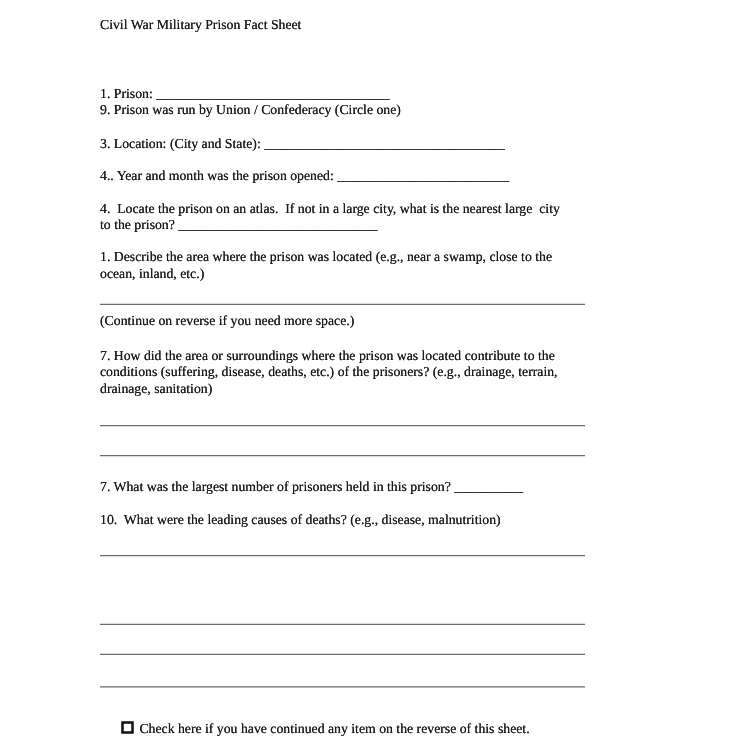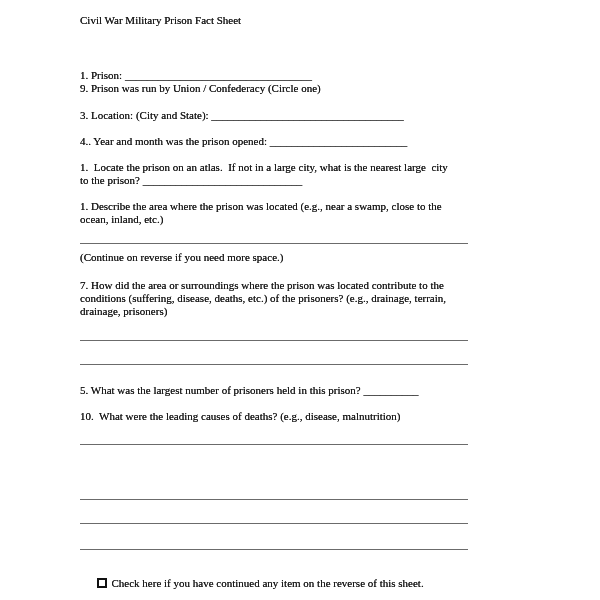--- a/index.html
+++ b/index.html
@@ -57,37 +57,37 @@
 
     <div class="line" style="top:14px">Civil War Military Prison Fact Sheet</div>
 
     <div class="line" style="top:69px">1. Prison: __________________________________</div>
     <div class="line" style="top:82px">9. Prison was run by Union / Confederacy (Circle one)</div>
 
     <div class="line" style="top:109px">3. Location: (City and State): ___________________________________</div>
 
     <div class="line" style="top:135px">4.. Year and month was the prison opened: _________________________</div>
 
-    <div class="line" style="top:161px">1.  Locate the prison on an atlas.  If not in a large city, what is the nearest large  city</div>
+    <div class="line" style="top:161px">4.  Locate the prison on an atlas.  If not in a large city, what is the nearest large  city</div>
     <div class="line" style="top:174px">to the prison? _____________________________</div>
 
     <div class="line" style="top:200px">1. Describe the area where the prison was located (e.g., near a swamp, close to the</div>
     <div class="line" style="top:213px">ocean, inland, etc.)</div>
 
     <div class="rule" style="top:243px"></div>
     <div class="line" style="top:251px">(Continue on reverse if you need more space.)</div>
 
     <div class="line" style="top:279px">7. How did the area or surroundings where the prison was located contribute to the</div>
     <div class="line" style="top:292px">conditions (suffering, disease, deaths, etc.) of the prisoners? (e.g., drainage, terrain,</div>
-    <div class="line" style="top:305px">drainage, prisoners)</div>
+    <div class="line" style="top:305px">drainage, sanitation)</div>
 
     <div class="rule" style="top:340px"></div>
     <div class="rule" style="top:364px"></div>
 
-    <div class="line" style="top:384px">5. What was the largest number of prisoners held in this prison? __________</div>
+    <div class="line" style="top:384px">7. What was the largest number of prisoners held in this prison? __________</div>
     <div class="line" style="top:410px">10.  What were the leading causes of deaths? (e.g., disease, malnutrition)</div>
 
     <div class="rule" style="top:444px"></div>
 
 
     <div class="rule" style="top:499px"></div>
     <div class="rule" style="top:523px"></div>
     <div class="rule" style="top:549px"></div>
 
     <div class="checkbox-row" style="top:564px">

